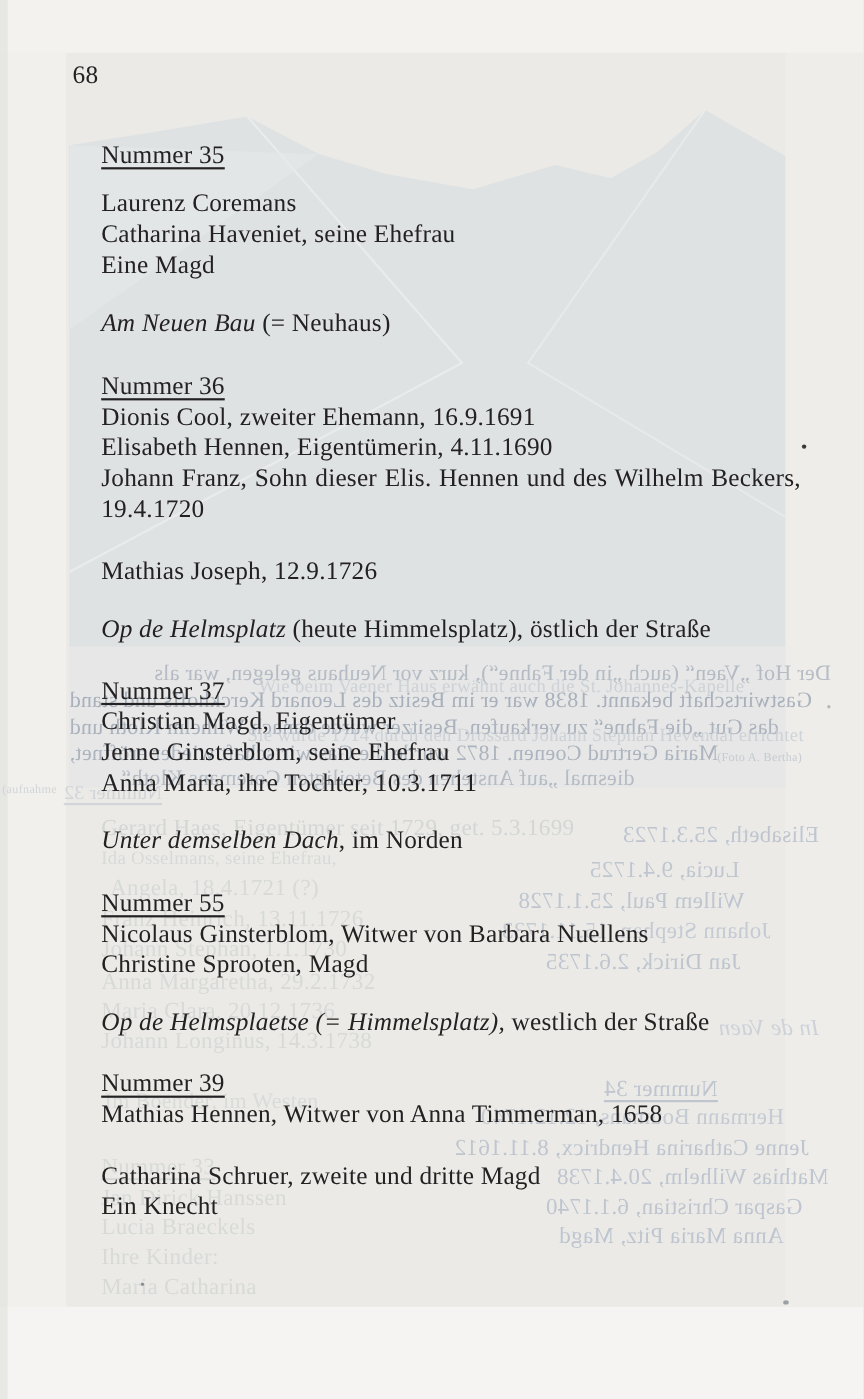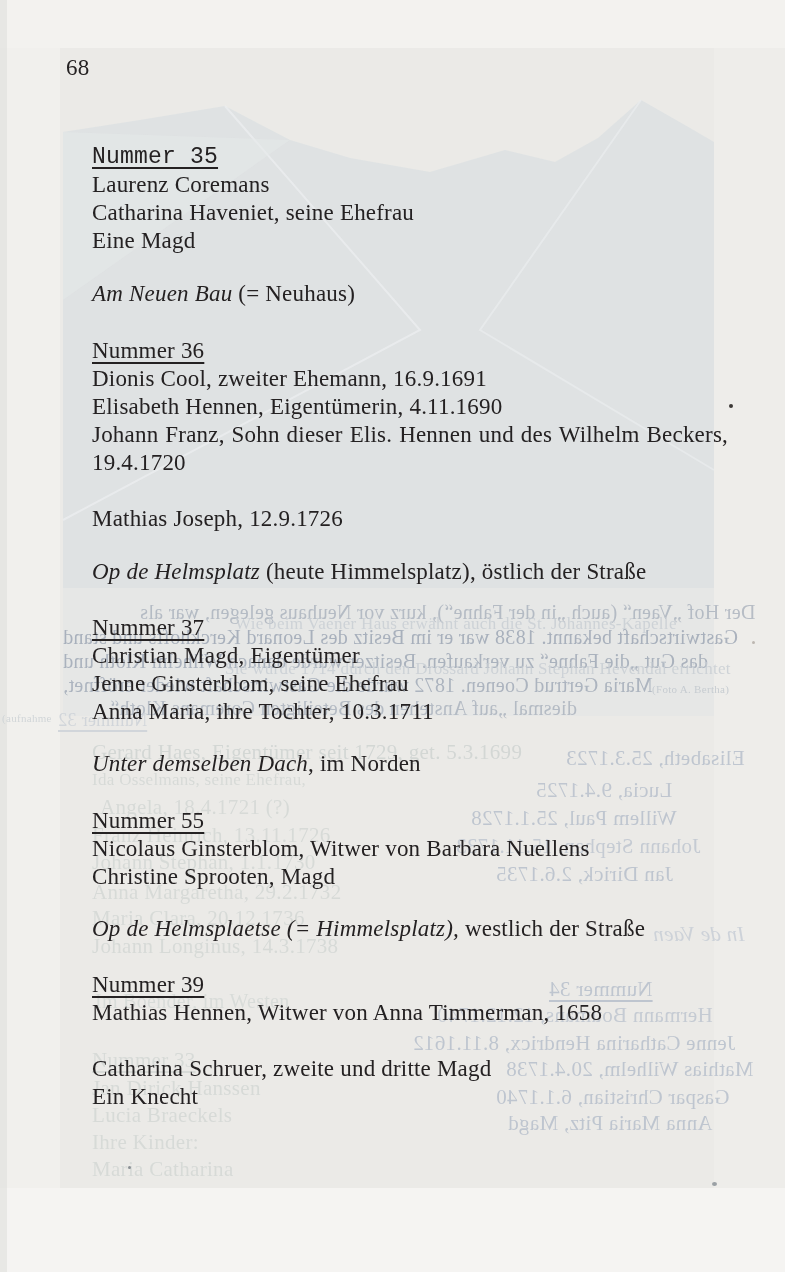--- a/index.html
+++ b/index.html
@@ -74,21 +74,21 @@
     <div class="line ghost gm" style="top: 1057px; right: 32px; font-size: 21px; color: rgb(180, 189, 202); opacity: 0.8;"><span>Mathias Wilhelm, 20.4.1738</span></div>
     <div class="line ghost gm" style="top: 1085px; right: 55px; font-size: 21px; color: rgb(180, 189, 202); opacity: 0.8;"><span>Gaspar Christian, 6.1.1740</span></div>
     <div class="line ghost gm" style="top: 1111px; right: 72px; font-size: 21px; color: rgb(180, 189, 202); opacity: 0.8;"><span>Anna Maria Pitz, Magd</span></div>
     <div class="line ghost" style="top: 990px; left: 95px; font-size: 20px; color: rgb(215, 219, 216); opacity: 0.9;"><span>Im Boender, im Westen</span></div>
     <div class="line ghost ul" style="top: 1048px; left: 92px; font-size: 21px; color: rgb(213, 217, 214); opacity: 0.9;"><span>Nummer 33</span></div>
     <div class="line ghost" style="top: 1076px; left: 92px; font-size: 21px; color: rgb(213, 217, 214); opacity: 0.9;"><span>Jan Dirick Hanssen</span></div>
     <div class="line ghost" style="top: 1103px; left: 92px; font-size: 21px; color: rgb(213, 217, 214); opacity: 0.9;"><span>Lucia Braeckels</span></div>
     <div class="line ghost" style="top: 1130px; left: 92px; font-size: 21px; color: rgb(213, 217, 214); opacity: 0.9;"><span>Ihre Kinder:</span></div>
     <div class="line ghost" style="top: 1157px; left: 92px; font-size: 21px; color: rgb(213, 217, 214); opacity: 0.9;"><span>Maria Catharina</span></div>
     <div class="line" style="top: 55px; left: 66px;"><span>68</span></div>
-    <div class="line ul" style="top: 144px; left: 92px; font-family: Liberation Mono, monospace;"><span>Nummer 35</span></div>
+    <div class="line ul" style="top: 128px; left: 92px;"><span>Nummer 35</span></div>
     <div class="line" style="top: 172px; left: 92px;"><span>Laurenz Coremans</span></div>
     <div class="line" style="top: 200px; left: 92px;"><span>Catharina Haveniet, seine Ehefrau</span></div>
     <div class="line" style="top: 228px; left: 92px;"><span>Eine Magd</span></div>
     <div class="line" style="top: 281px; left: 92px;"><span class="it">Am Neuen Bau</span><span> (= Neuhaus)</span></div>
     <div class="line ul" style="top: 338px; left: 92px;"><span>Nummer 36</span></div>
     <div class="line" style="top: 366px; left: 92px;"><span>Dionis Cool, zweiter Ehemann, 16.9.1691</span></div>
     <div class="line" style="top: 394px; left: 92px;"><span>Elisabeth Hennen, Eigentümerin, 4.11.1690</span></div>
     <div class="line just" style="top: 422px; left: 92px;"><span>Johann Franz, Sohn dieser Elis. Hennen und des Wilhelm Beckers,</span></div>
     <div class="line" style="top: 450px; left: 92px;"><span>19.4.1720</span></div>
     <div class="line" style="top: 506px; left: 92px;"><span>Mathias Joseph, 12.9.1726</span></div>

